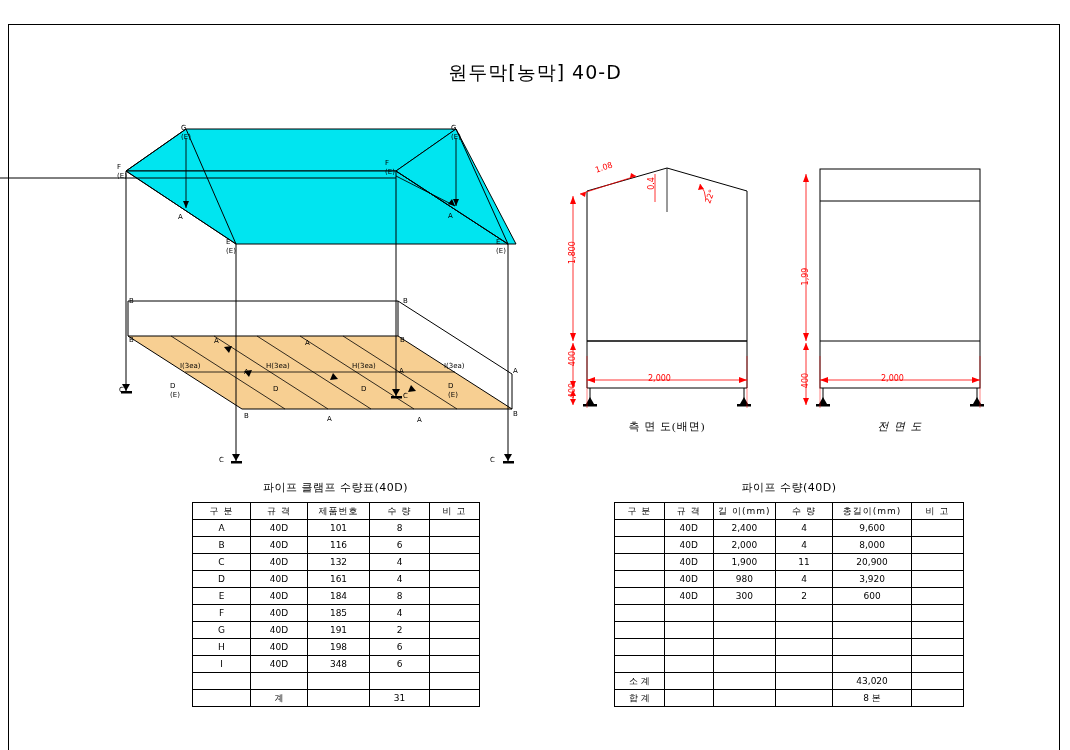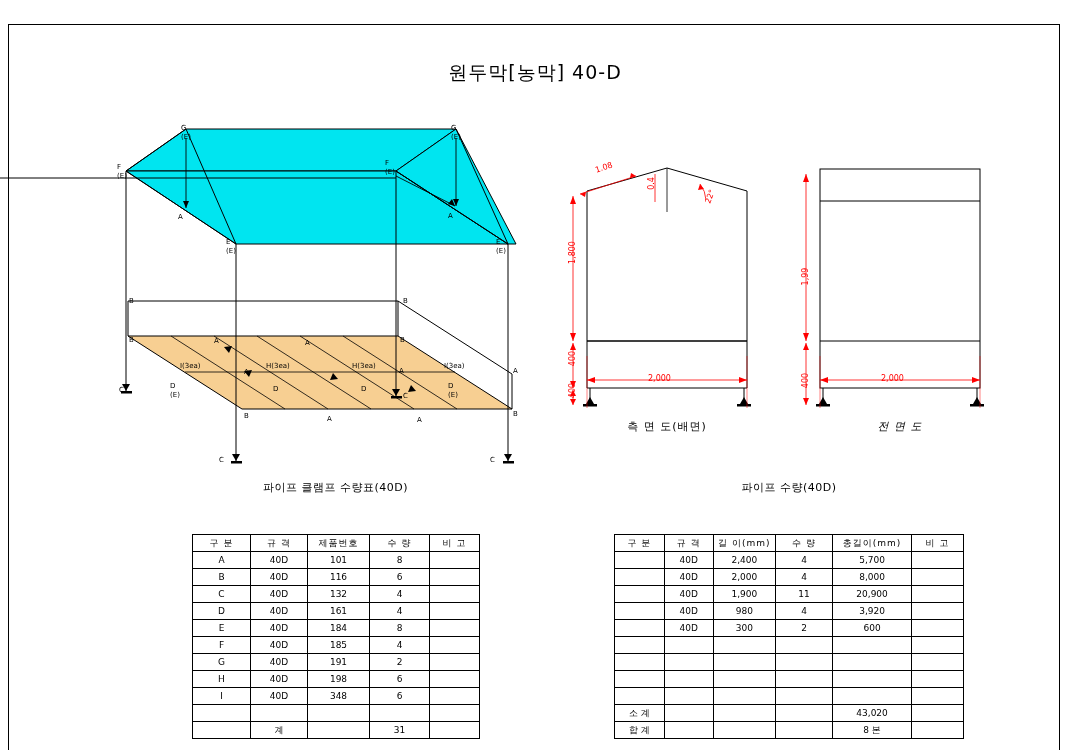--- a/index.html
+++ b/index.html
@@ -62,21 +62,20 @@
     position: absolute;
     font-size: 11px;
     text-align: center;
     letter-spacing: 0.5px;
   }
   table.bom {
     position: absolute;
     border-collapse: collapse;
     font-size: 9px;
     table-layout: fixed;
-    margin-top: 32px;
   }
   table.bom td, table.bom th {
     border: 1px solid #000;
     height: 16px;
     text-align: center;
     padding: 0;
     font-weight: normal;
   }
   table.bom thead td {
     letter-spacing: 1px;
@@ -275,21 +274,21 @@
     <div style="position:absolute;left:565px;top:370px;font-size:8px;color:#ff0000;transform:rotate(-90deg);">400</div>
     <div style="position:absolute;left:648px;top:358px;font-size:8px;color:#ff0000;">2,000</div>
   </div>
 
   <div>
     <div style="position:absolute;left:797px;top:256px;font-size:8px;color:#ff0000;transform:rotate(-90deg);">1,99</div>
     <div style="position:absolute;left:798px;top:360px;font-size:8px;color:#ff0000;transform:rotate(-90deg);">400</div>
     <div style="position:absolute;left:881px;top:358px;font-size:8px;color:#ff0000;">2,000</div>
   </div>
 
-  <div class="viewcap" style="left:597px;top:403px;width:140px;">측 면 도(배면)</div>
+  <div class="viewcap" style="left:597px;top:403px;width:140px;font-family:Liberation Serif, serif;">측 면 도(배면)</div>
   <div class="viewcap" style="left:830px;top:403px;width:140px;font-style:italic;">전 면 도</div>
 
   <div class="tbl-title" style="left:192px;top:464px;width:287px;">파이프 클램프 수량표(40D)</div>
   <div class="tbl-title" style="left:614px;top:464px;width:350px;">파이프 수량(40D)</div>
 
   <table class="bom clamp-tbl">
     <colgroup>
       <col style="width:58px">
         <col style="width:57px">
         <col style="width:62px">
@@ -404,21 +403,21 @@
           <td>총길이(mm)</td>
           <td>비 고</td>
         </tr>
       </thead>
     <tbody>
         <tr>
           <td></td>
           <td>40D</td>
           <td>2,400</td>
           <td>4</td>
-          <td>5,700</td>
+          <td>9,600</td>
           <td></td>
         </tr>
         <tr>
           <td></td>
           <td>40D</td>
           <td>2,000</td>
           <td>4</td>
           <td>8,000</td>
           <td></td>
         </tr>

